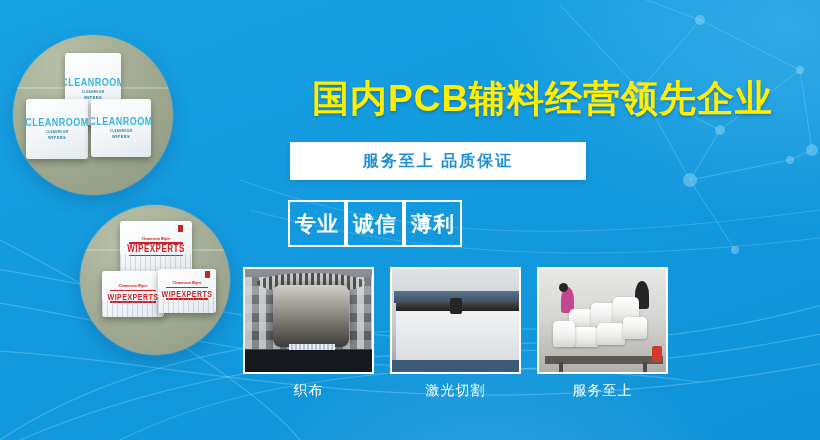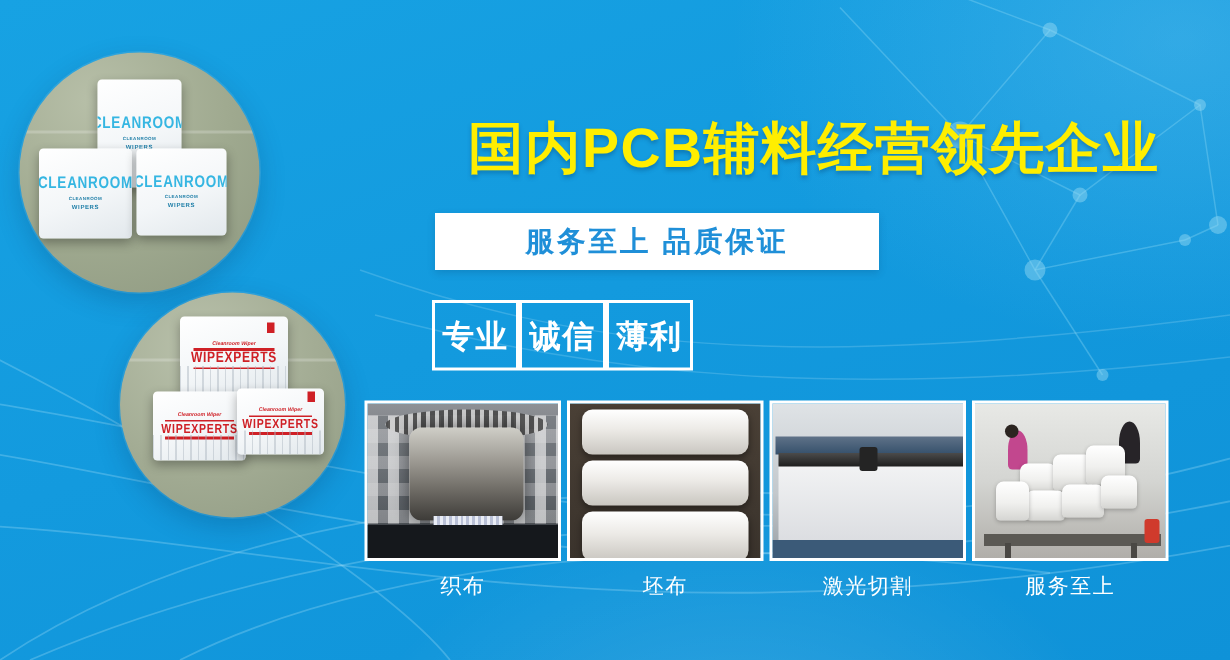--- a/index.html
+++ b/index.html
@@ -19,21 +19,21 @@
   
   .circ{
     position:absolute;border-radius:50%;overflow:hidden;
     box-shadow:0 0 0 1px rgba(255,255,255,.10), 0 6px 18px rgba(0,40,80,.22);
   }
   #circ-top{left:13px;top:35px;width:160px;height:160px;
     background:
       radial-gradient(circle at 30% 20%, #b7bfa8 0%, #9fa98f 55%, #8d9880 100%);
     text-decoration: underline;
   }
-  #circ-bot{left:80px;top:195px;width:150px;height:150px;
+  #circ-bot{left:80px;top:205px;width:150px;height:150px;
     background:
       radial-gradient(circle at 35% 25%, #b9c1ab 0%, #a2ab93 55%, #909b83 100%);
     text-align: right;
   }
   .shelfline{position:absolute;left:0;right:0;height:2px;background:rgba(255,255,255,.22);}
 
   
   .pack{
     position:absolute;background:linear-gradient(160deg,#ffffff 0%,#f3f6f8 55%,#e2e8ec 100%);
     border-radius:3px;box-shadow:0 3px 7px rgba(0,0,0,.32);
@@ -63,32 +63,32 @@
     color:#ffee00;white-space:nowrap;
     text-shadow:0 2px 3px rgba(0,60,110,.35);
     margin-left:24px;
   }
   #subtitle-band{
     position:absolute;left:290px;top:142px;width:296px;height:38px;
     background:#ffffff;display:flex;align-items:center;justify-content:center;
     box-shadow:0 2px 5px rgba(0,50,90,.18);
   }
   #subtitle-text{
-    color:#1f8fd8;font-size:19px;font-weight:bold;letter-spacing:2px;white-space:nowrap;
+    color:#1f8fd8;font-size:16px;font-weight:bold;letter-spacing:2px;white-space:nowrap;
   }
   #badges{position:absolute;left:288px;top:200px;display:flex;gap:0;}
   .badge{
     width:58px;height:47px;border:2px solid #ffffff;
     display:flex;align-items:center;justify-content:center;
     color:#ffffff;font-size:21px;font-weight:bold;letter-spacing:1px;
     box-sizing:border-box;
   }
 
   
-  #photos{position:absolute;left:243px;top:267px;display:flex;gap:4px;}
+  #photos{position:absolute;left:243px;top:267px;display:flex;gap:16px;}
   .photo-cell{width:131px;display:flex;flex-direction:column;align-items:center;}
   .photo{
     width:131px;height:107px;border:2px solid #ffffff;box-sizing:border-box;
     overflow:hidden;position:relative;background:#55595c;
   }
   .cap{margin-top:8px;color:#ffffff;font-size:14px;letter-spacing:1px;white-space:nowrap;}
 
   
   #ph-knit{background:linear-gradient(180deg,#8e9196 0%,#6d7177 42%,#2f3338 100%);}
   #ph-knit .spools{position:absolute;left:0;top:8px;width:100%;height:72px;
@@ -255,28 +255,20 @@
       <div class="photo" id="ph-knit">
         <div class="spools"></div>
         <div class="ring"></div>
         <div class="drum"></div>
         <div class="fabric"></div>
         <div class="base"></div>
       </div>
       <div class="cap">织布</div>
     </div>
 
-    <div class="photo-cell">
-      <div class="photo" id="ph-roll">
-        <div class="r r1"></div>
-        <div class="r r2"></div>
-        <div class="r r3"></div>
-      </div>
-      <div class="cap">坯布</div>
-    </div>
 
     <div class="photo-cell">
       <div class="photo" id="ph-laser">
         <div class="rail"></div>
         <div class="bed"></div>
         <div class="gantry"></div>
         <div class="head"></div>
         <div class="btm"></div>
       </div>
       <div class="cap">激光切割</div>

